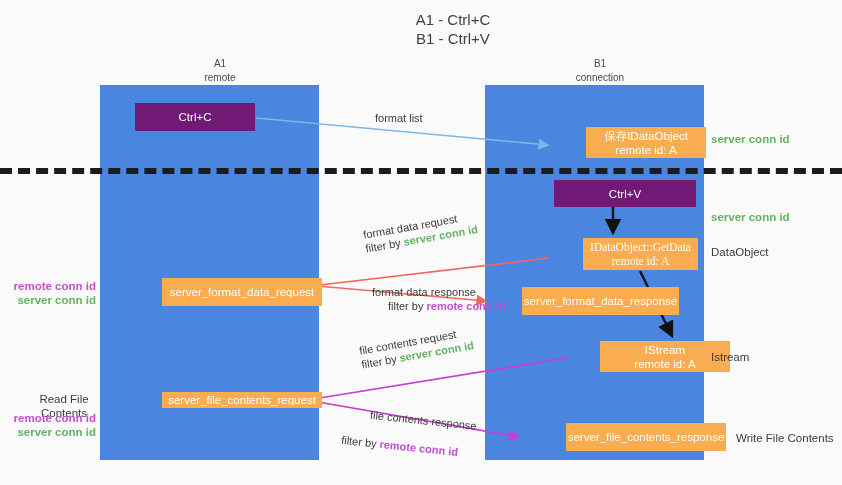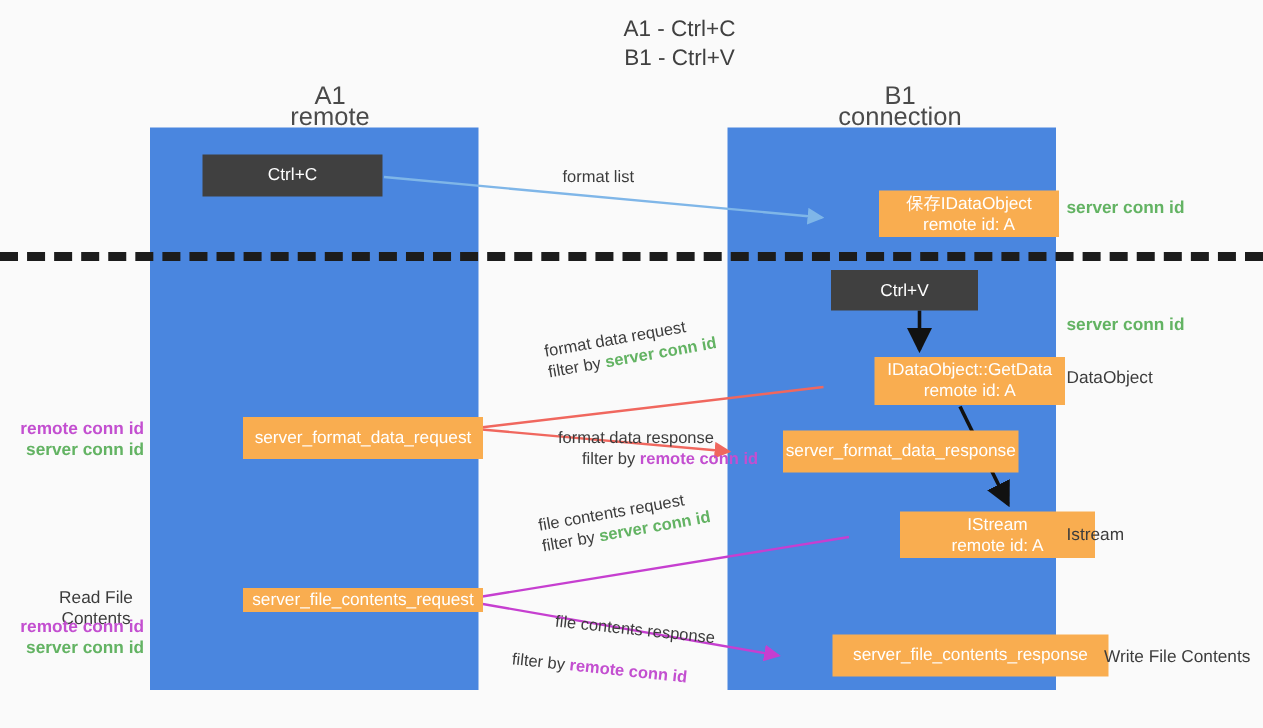--- a/index.html
+++ b/index.html
@@ -30,21 +30,21 @@
     text-align: center;
     font-size: 15px;
     line-height: 19px;
     color: #404040;
     padding-left: 32px;
   }
 
   
   .col-head {
     text-align: center;
-    font-size: 17px;
+    font-size: 10px;
     line-height: 14px;
     color: #4a4a4a;
   }
   #head-a1 { left: 120px; top: 57px; width: 200px; }
   #head-b1 { left: 500px; top: 57px; width: 200px; }
 
   
   .lane {
     background: #4a86df;
     top: 85px;
@@ -68,32 +68,32 @@
     text-align: center;
     font-size: 11.5px;
     line-height: 14px;
     display: flex;
     flex-direction: column;
     align-items: center;
     justify-content: center;
     padding: 2px 4px;
     white-space: pre-line;
   }
-  .node.green { background: #404040; }
+  .node.green { background: #701a75; }
   .node.orange { background: #f9ad50; margin-left: 32px; }
 
   #n-ctrlc   { left: 135px; top: 103px; width: 120px; height: 28px; }
   #n-save    { left: 554px; top: 127px; width: 120px; height: 31px; }
-  #n-ctrlv   { left: 554px; top: 180px; width: 98px; height: 27px; text-align: right; }
-  #n-getdata { left: 551px; top: 238px; width: 127px; height: 32px; }
+  #n-ctrlv   { left: 554px; top: 180px; width: 142px; height: 27px; text-align: right; }
+  #n-getdata { left: 551px; top: 238px; width: 115px; height: 32px; font-family: Liberation Serif, serif; }
   #n-fmtreq  { left: 130px; top: 278px; width: 160px; height: 28px; }
   #n-fmtres  { left: 490px; top: 287px; width: 157px; height: 28px; }
   #n-istream { left: 568px; top: 341px; width: 130px; height: 31px; }
   #n-filereq { left: 130px; top: 392px; width: 160px; height: 16px; }
-  #n-fileres { left: 523px; top: 423px; width: 184px; height: 28px; }
+  #n-fileres { left: 534px; top: 423px; width: 160px; height: 28px; }
 
   
   .right-note {
     font-size: 11.5px;
     line-height: 14px;
     color: #3c3c3c;
   }
   .conn-green {
     color: #63b363;
     font-weight: bold;

